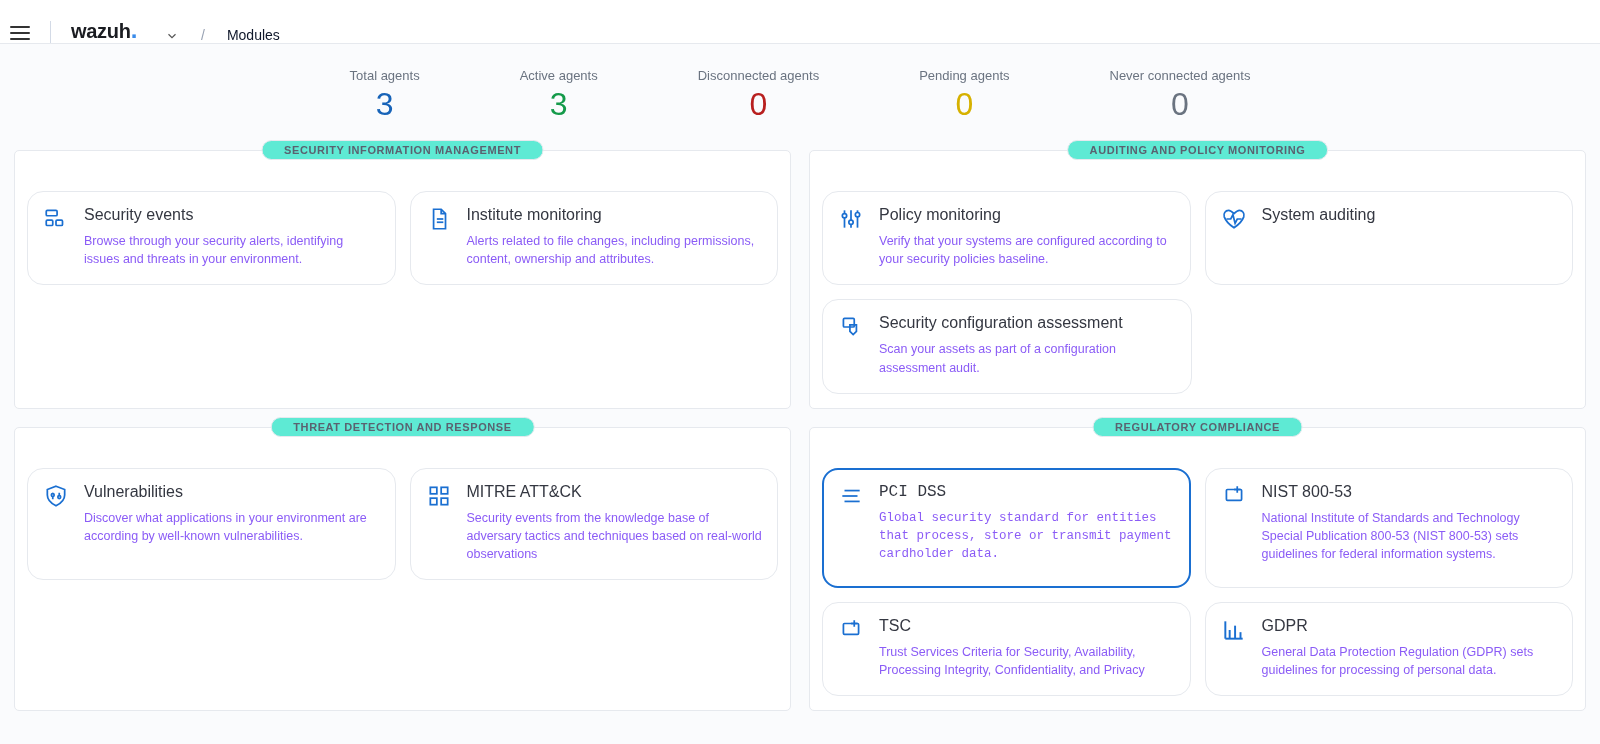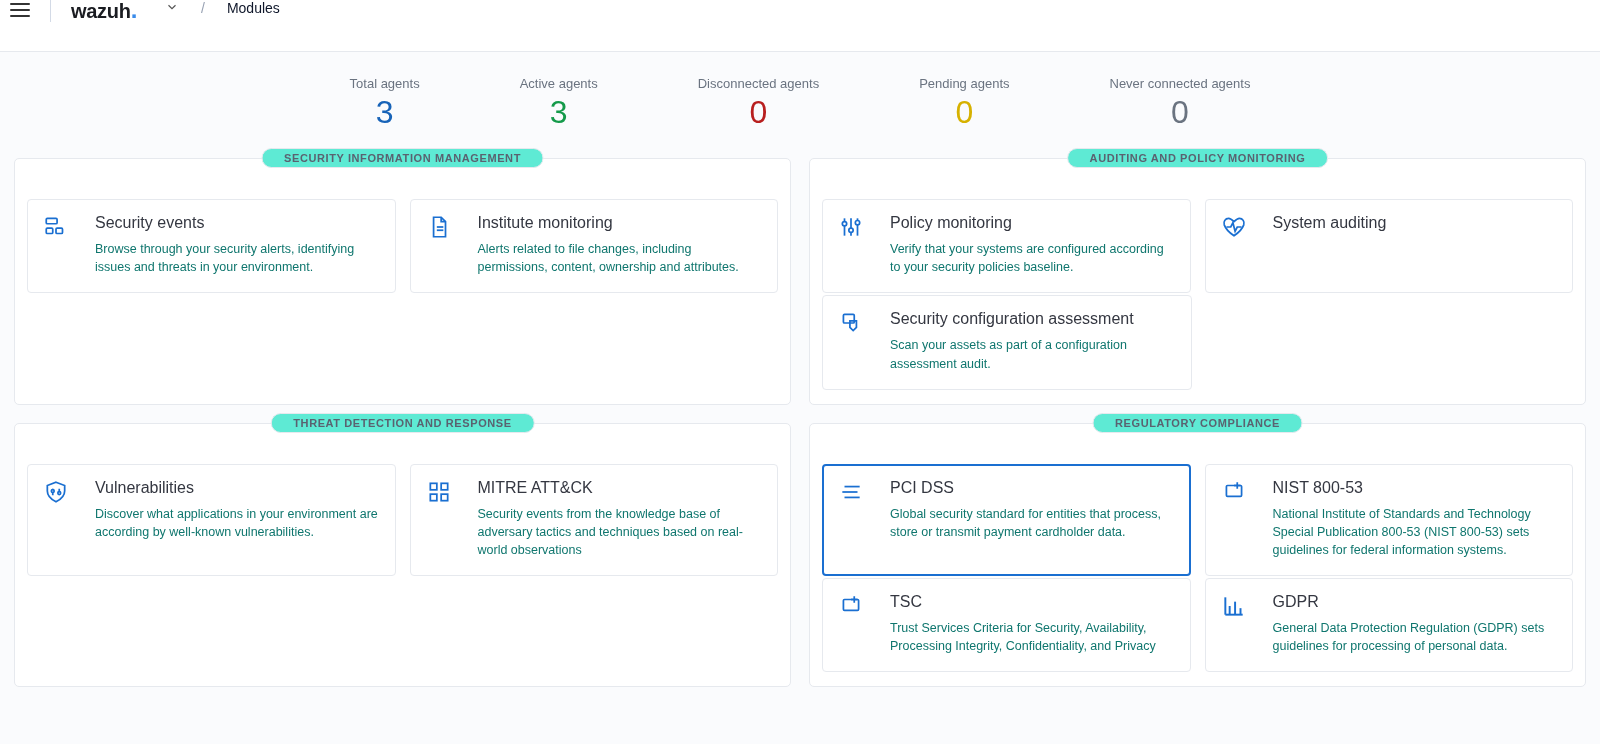--- a/index.html
+++ b/index.html
@@ -4,23 +4,23 @@
 <style>
   * { box-sizing: border-box; margin: 0; padding: 0; }
   body {
     font-family: -apple-system, BlinkMacSystemFont, "Segoe UI", Helvetica, Arial, sans-serif;
     background: #fafbfd;
     color: #343741;
     font-size: 14px;
   }
   .topbar {
     display: flex;
-    align-items: flex-start;
+    align-items: flex-end;
     background: #fff;
-    height: 52px;
+    height: 44px;
     border-bottom: 1px solid #e6e9ee;
     padding: 0 10px;
     gap: 20px;
   }
   .hamburger {
     display: flex;
     flex-direction: column;
     justify-content: center;
     gap: 4px;
     width: 20px;
@@ -94,47 +94,47 @@
     letter-spacing: 0.6px;
     color: #5a6270;
     white-space: nowrap;
   }
   .panel-grid {
     width: 100%;
   }
   .card-row {
     display: flex;
     gap: 14px;
-    margin-bottom: 2px;
+    margin-bottom: 14px;
   }
   .card-row:last-child { margin-bottom: 0; }
   .card {
     flex: 1 1 0;
     background: #fff;
     border: 1px solid #e6e9ee;
-    border-radius: 4px;
+    border-radius: 16px;
     padding: 14px 14px 16px;
     display: flex;
-    gap: 25px;
+    gap: 14px;
     cursor: pointer;
   }
   .card.spacer { visibility: hidden; border: none; }
-  .card.selected { border: 2px solid #1a6fd1; padding: 13px 13px 23px; }
+  .card.selected { border: 2px solid #1a6fd1; padding: 13px 13px 23px; font-family: Liberation Mono, monospace; }
   .card-icon {
     width: 28px;
     height: 28px;
     display: flex;
     align-items: flex-start;
     justify-content: center;
     flex-shrink: 0;
     color: #1a6fd1;
   }
   .card-body { flex: 1; }
   .card-title { font-size: 16px; color: #343741; margin-bottom: 8px; }
-  .card-desc { font-size: 12.5px; color: #0f766e; line-height: 1.45; }
+  .card-desc { font-size: 12.5px; color: #8b5cf6; line-height: 1.45; }
 
   svg { display: block; }
 </style>
 </head>
 <body>
 
 <div class="topbar">
   <div class="hamburger">
     <span></span>
       <span></span>

